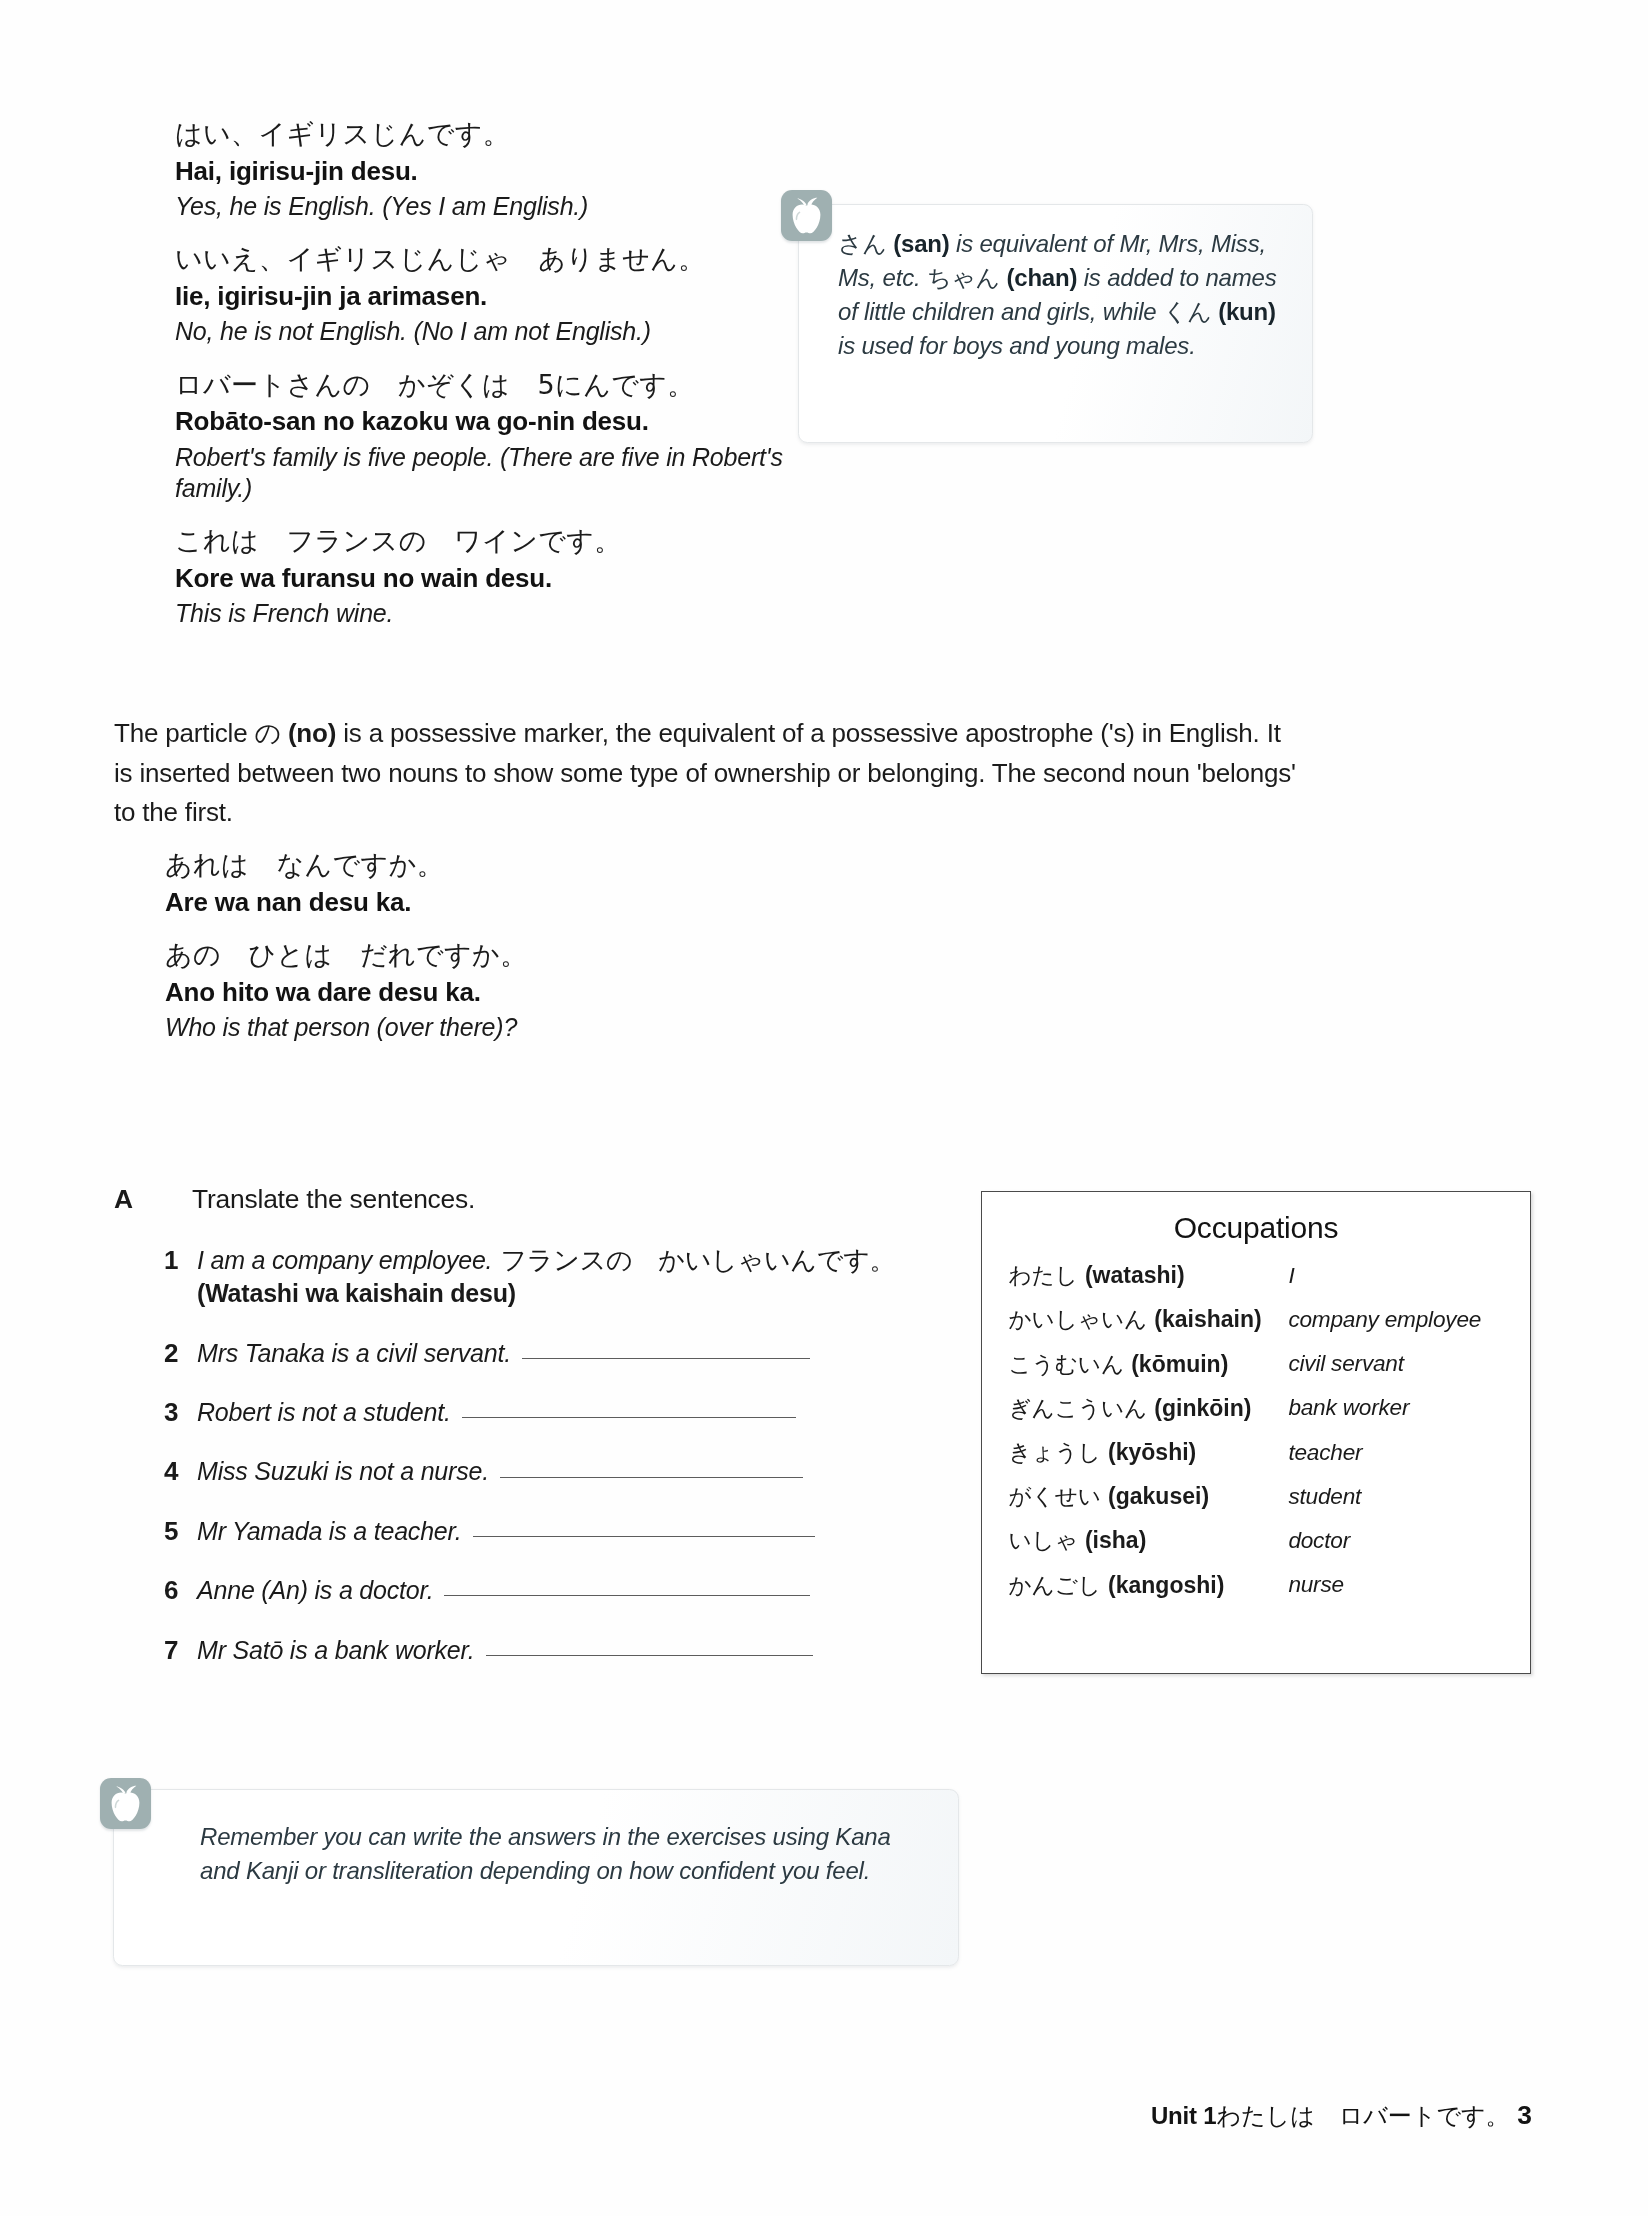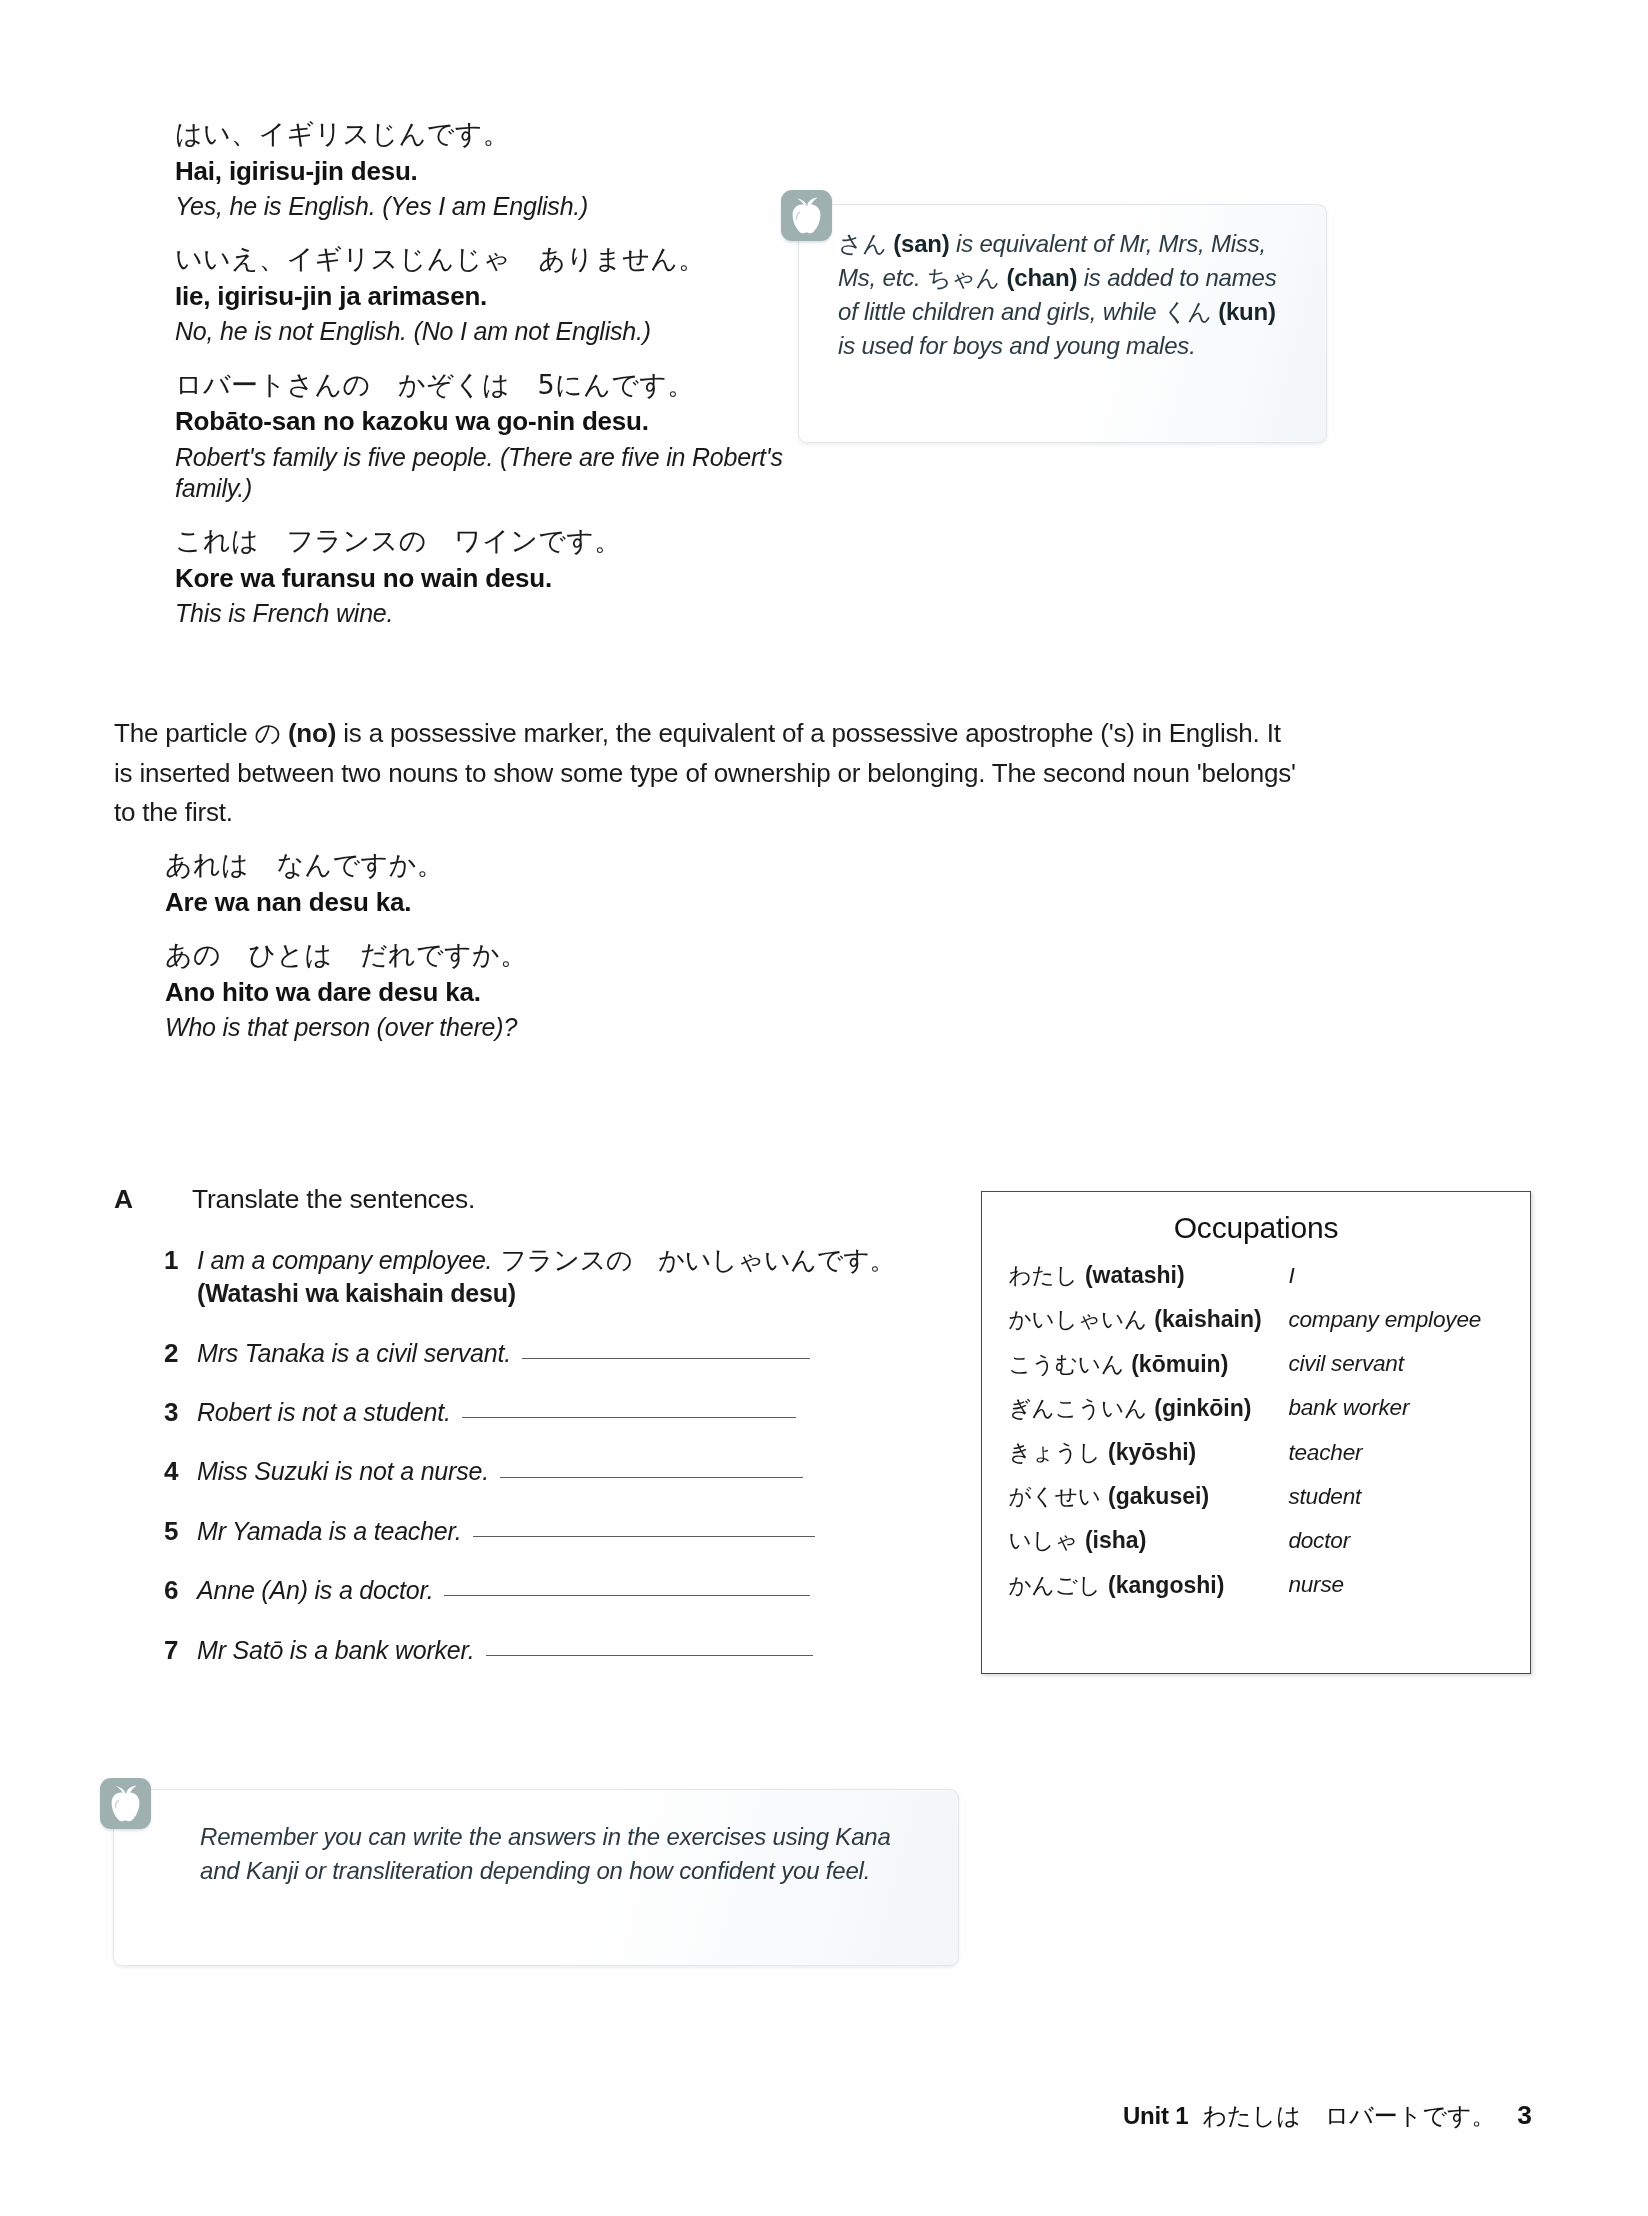--- a/index.html
+++ b/index.html
@@ -86,21 +86,21 @@
     position: absolute;
     width: 51px;
     height: 51px;
     border-radius: 11px;
     background: #9fb0b1;
     box-shadow: 0 1.6px 2.3px rgba(120,130,140,0.22);
   }
   .apple-icon svg { display:block; width:51px; height:51px; }
 
   #callout-san {
-    left: 798px; top: 204px; width: 513px; height: 237px; padding-left: 14px;
+    left: 798px; top: 204px; width: 513px; height: 237px;
   }
   #callout-san .callout-text {
     position: absolute; left: 39px; top: 22px; width: 451px;
   }
   #apple-icon-san { left: 781px; top: 190px; }
 
   #callout-remember {
     left: 113px; top: 1789px; width: 844px; height: 175px;
   }
   #callout-remember .callout-text {
@@ -241,21 +241,20 @@
     letter-spacing: -0.2px;
   }
 
   
   .footer {
     position: absolute;
     right: 117px;
     bottom: 84px;
     display: flex;
     align-items: baseline;
-    gap: 14px;
     font-size: 24px;
     color: #131313;
   }
   .footer-unit { font-weight: 700; letter-spacing: -0.2px; }
   .footer-jp {
     font-family: "DejaVu Sans", sans-serif;
     font-size: 24px;
     font-weight: 400;
     text-align: right;
   }

